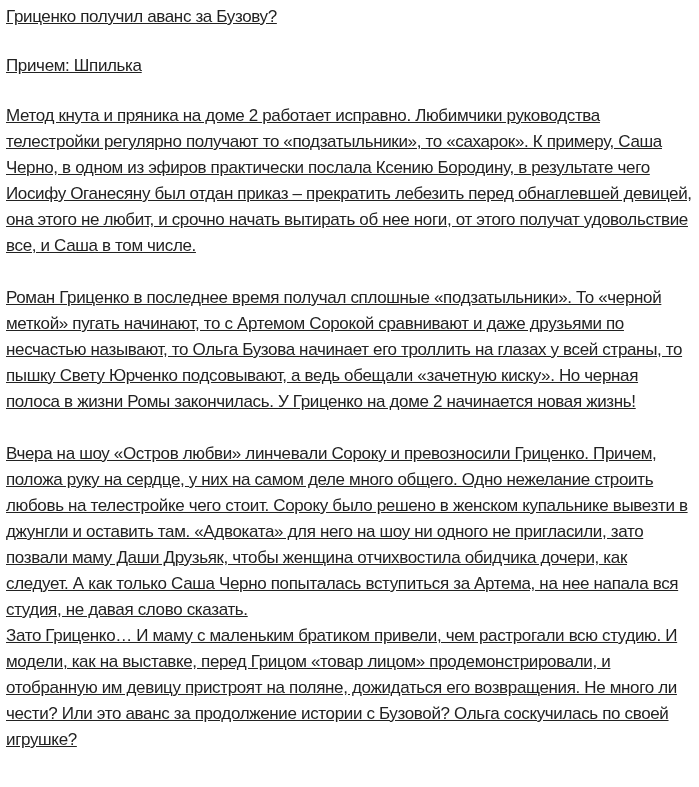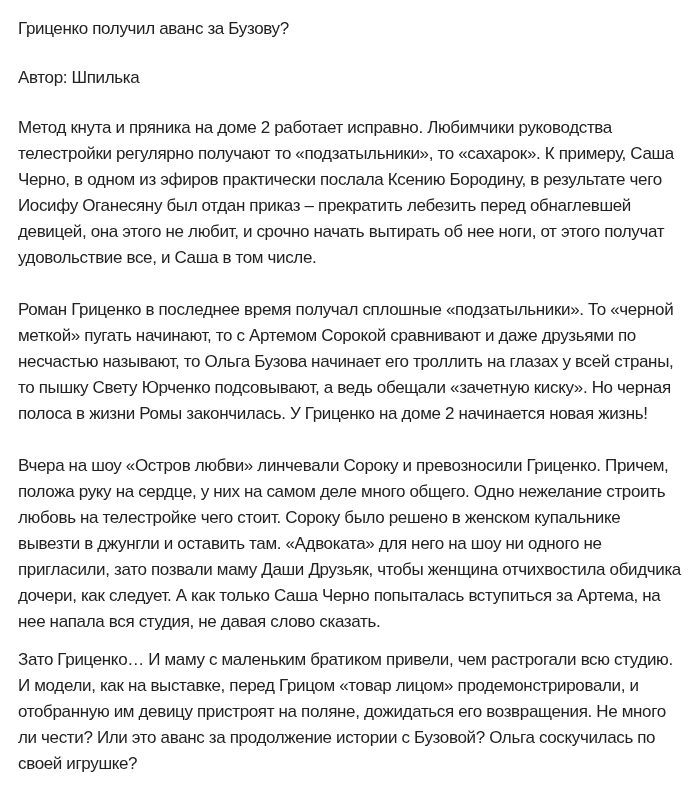--- a/index.html
+++ b/index.html
@@ -14,38 +14,39 @@
       font-family: "Liberation Sans", "DejaVu Sans", sans-serif;
       color: #222222;
     }
     .article {
       padding: 4px 6px 0 6px;
       font-size: 17px;
       line-height: 26px;
       letter-spacing: -0.35px;
     }
     .article p {
-      margin: 12px;
+      margin: 0;
+      text-decoration: underline;
     }
     .title {
       margin-bottom: 23px !important;
     }
     .author {
       margin-bottom: 24px !important;
     }
     .para {
       margin-bottom: 26px !important;
     }
     .para.tight {
       margin-bottom: 0 !important;
     }
   </style>
 </head>
 <body>
 
 <div class="article">
   <p class="title">Гриценко получил аванс за Бузову?</p>
-  <p class="author">Автор: Шпилька</p>
+  <p class="author">Причем: Шпилька</p>
   <p class="para">Метод кнута и пряника на доме 2 работает исправно. Любимчики руководства телестройки регулярно получают то «подзатыльники», то «сахарок». К примеру, Саша Черно, в одном из эфиров практически послала Ксению Бородину, в результате чего Иосифу Оганесяну был отдан приказ – прекратить лебезить перед обнаглевшей девицей, она этого не любит, и срочно начать вытирать об нее ноги, от этого получат удовольствие все, и Саша в том числе.</p>
   <p class="para">Роман Гриценко в последнее время получал сплошные «подзатыльники». То «черной меткой» пугать начинают, то с Артемом Сорокой сравнивают и даже друзьями по несчастью называют, то Ольга Бузова начинает его троллить на глазах у всей страны, то пышку Свету Юрченко подсовывают, а ведь обещали «зачетную киску». Но черная полоса в жизни Ромы закончилась. У Гриценко на доме 2 начинается новая жизнь!</p>
   <p class="para tight">Вчера на шоу «Остров любви» линчевали Сороку и превозносили Гриценко. Причем, положа руку на сердце, у них на самом деле много общего. Одно нежелание строить любовь на телестройке чего стоит. Сороку  было решено в женском купальнике вывезти в джунгли и оставить там. «Адвоката» для него на шоу ни одного не пригласили, зато позвали маму Даши Друзьяк, чтобы женщина отчихвостила обидчика дочери, как следует. А как только Саша Черно попыталась вступиться за Артема, на нее напала вся студия, не давая слово сказать.</p>
   <p class="para tight">Зато Гриценко… И маму с маленьким братиком привели, чем растрогали всю студию. И модели, как на выставке, перед Грицом «товар лицом» продемонстрировали, и отобранную им девицу пристроят на поляне, дожидаться его возвращения. Не много ли чести? Или это аванс за продолжение истории с Бузовой? Ольга соскучилась по своей игрушке?</p>
 </div>
 
 </body></html>

